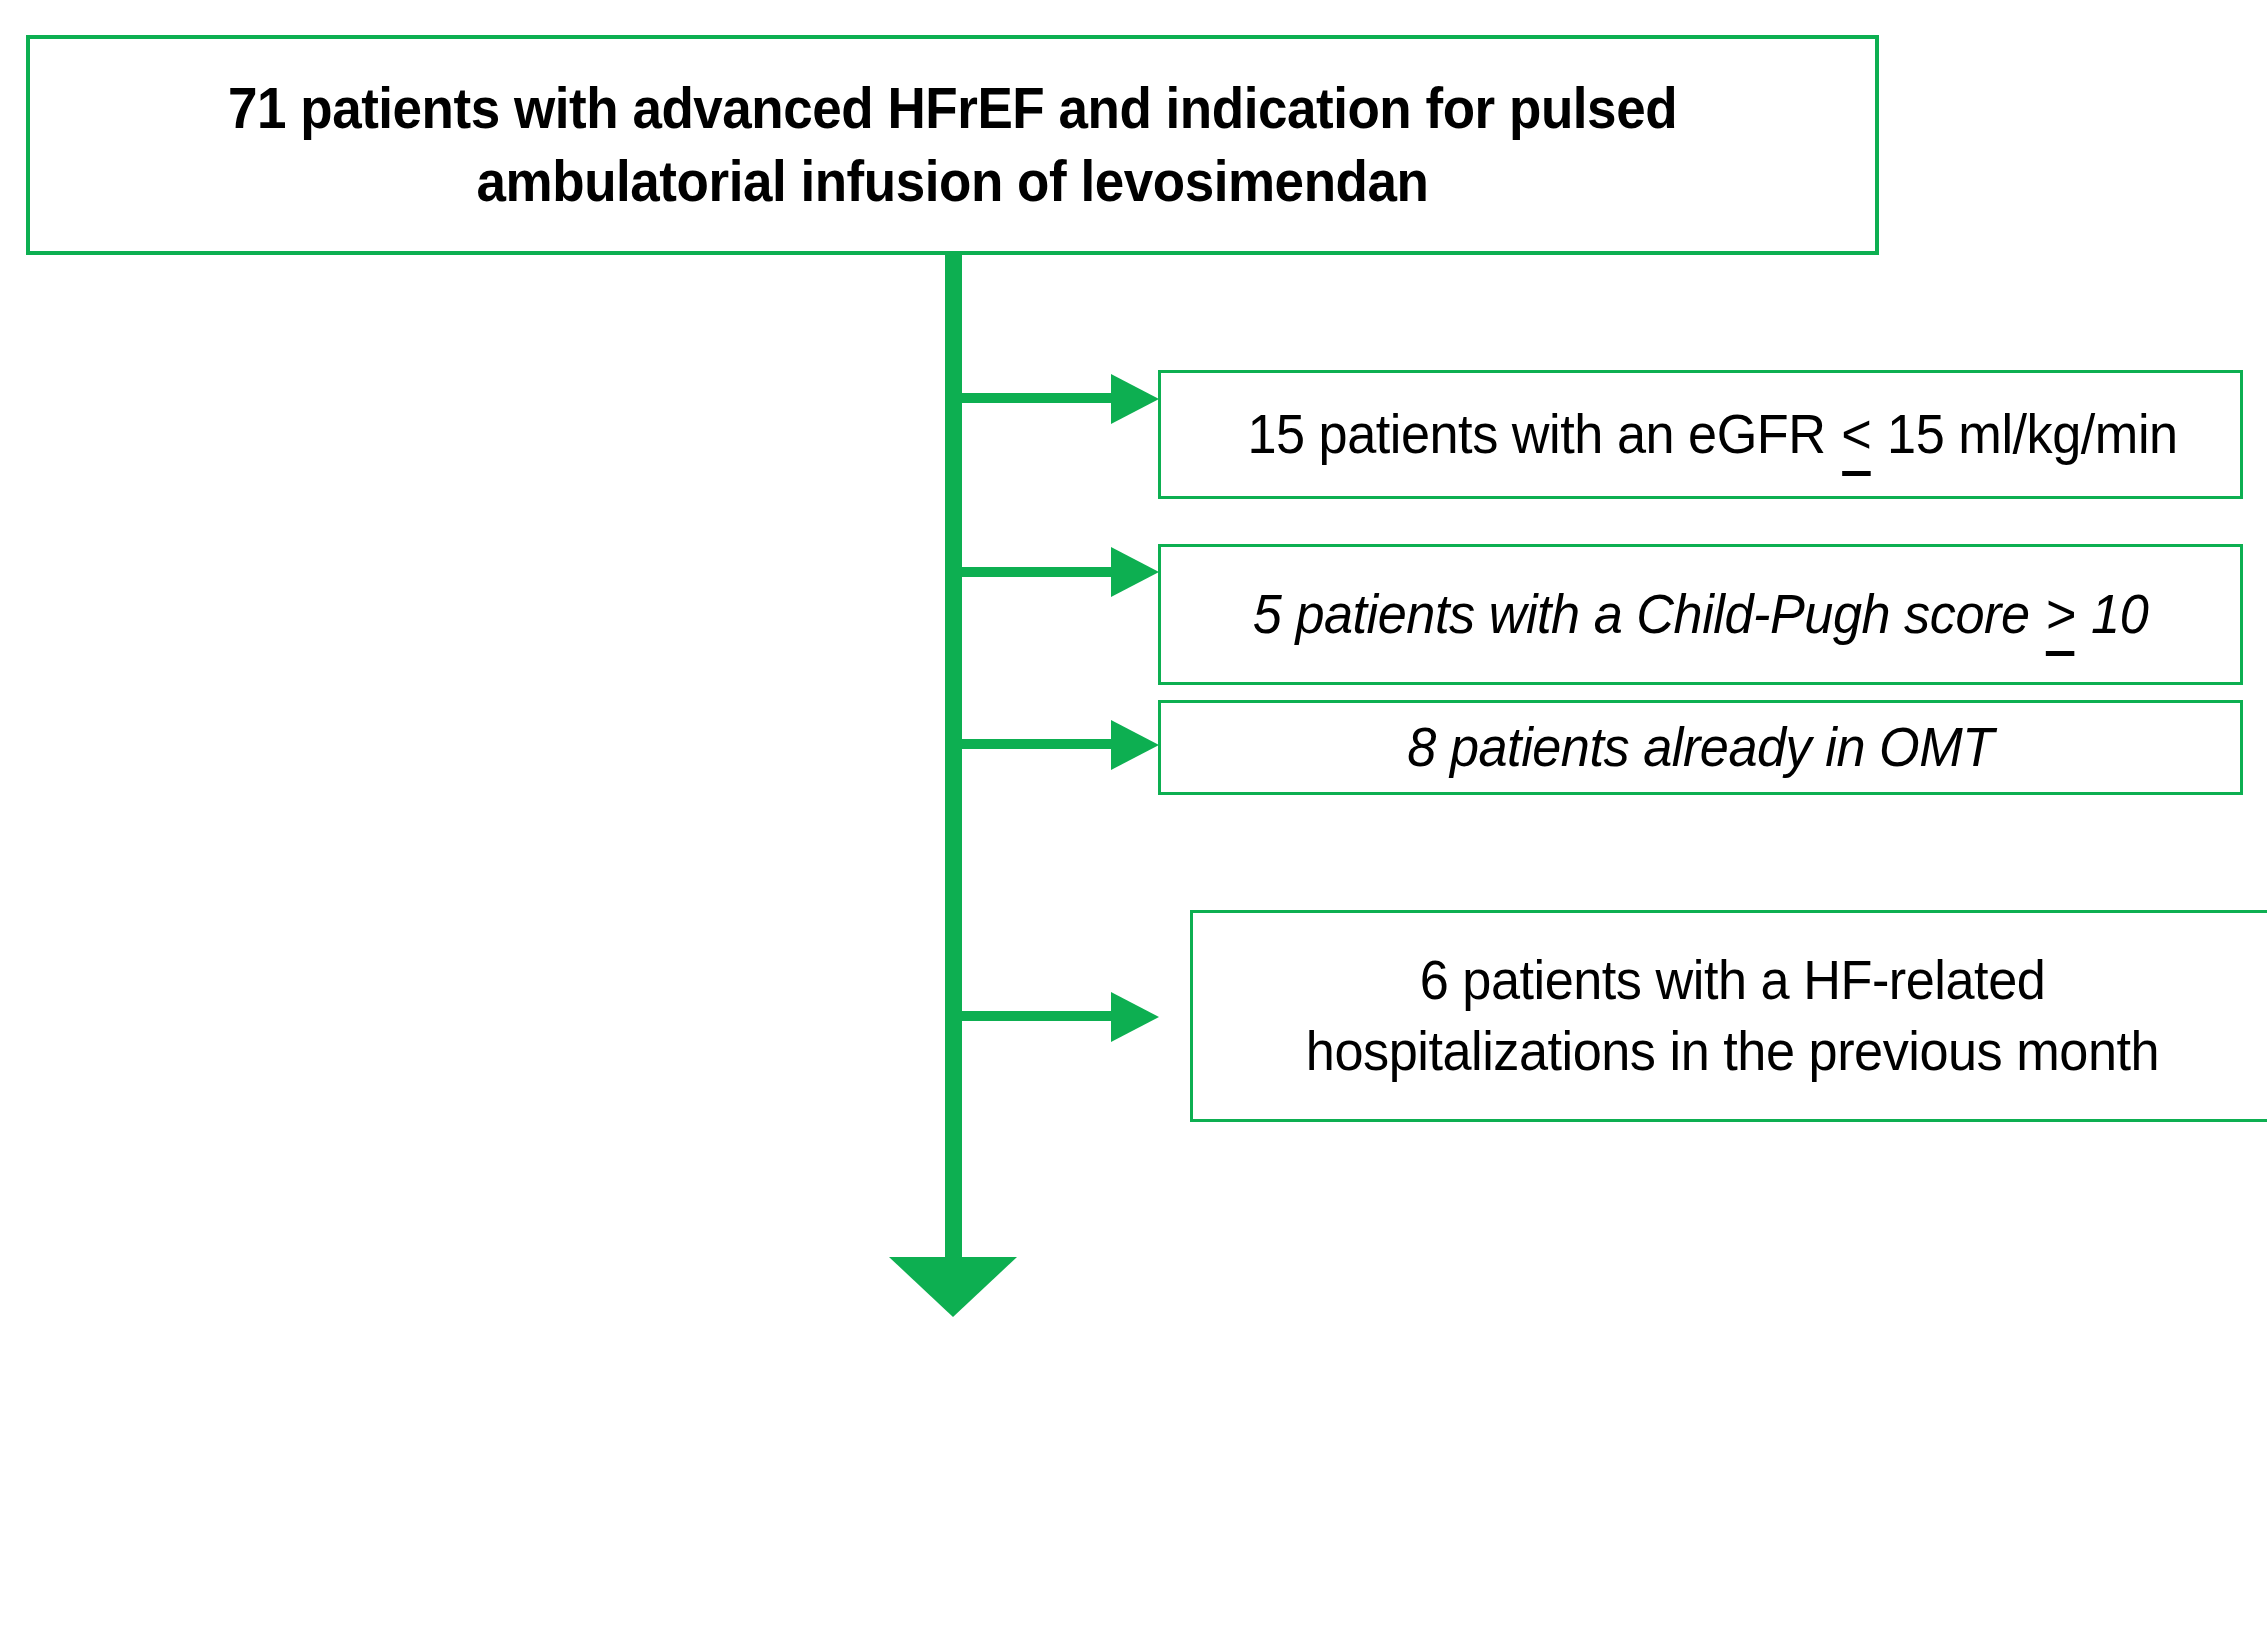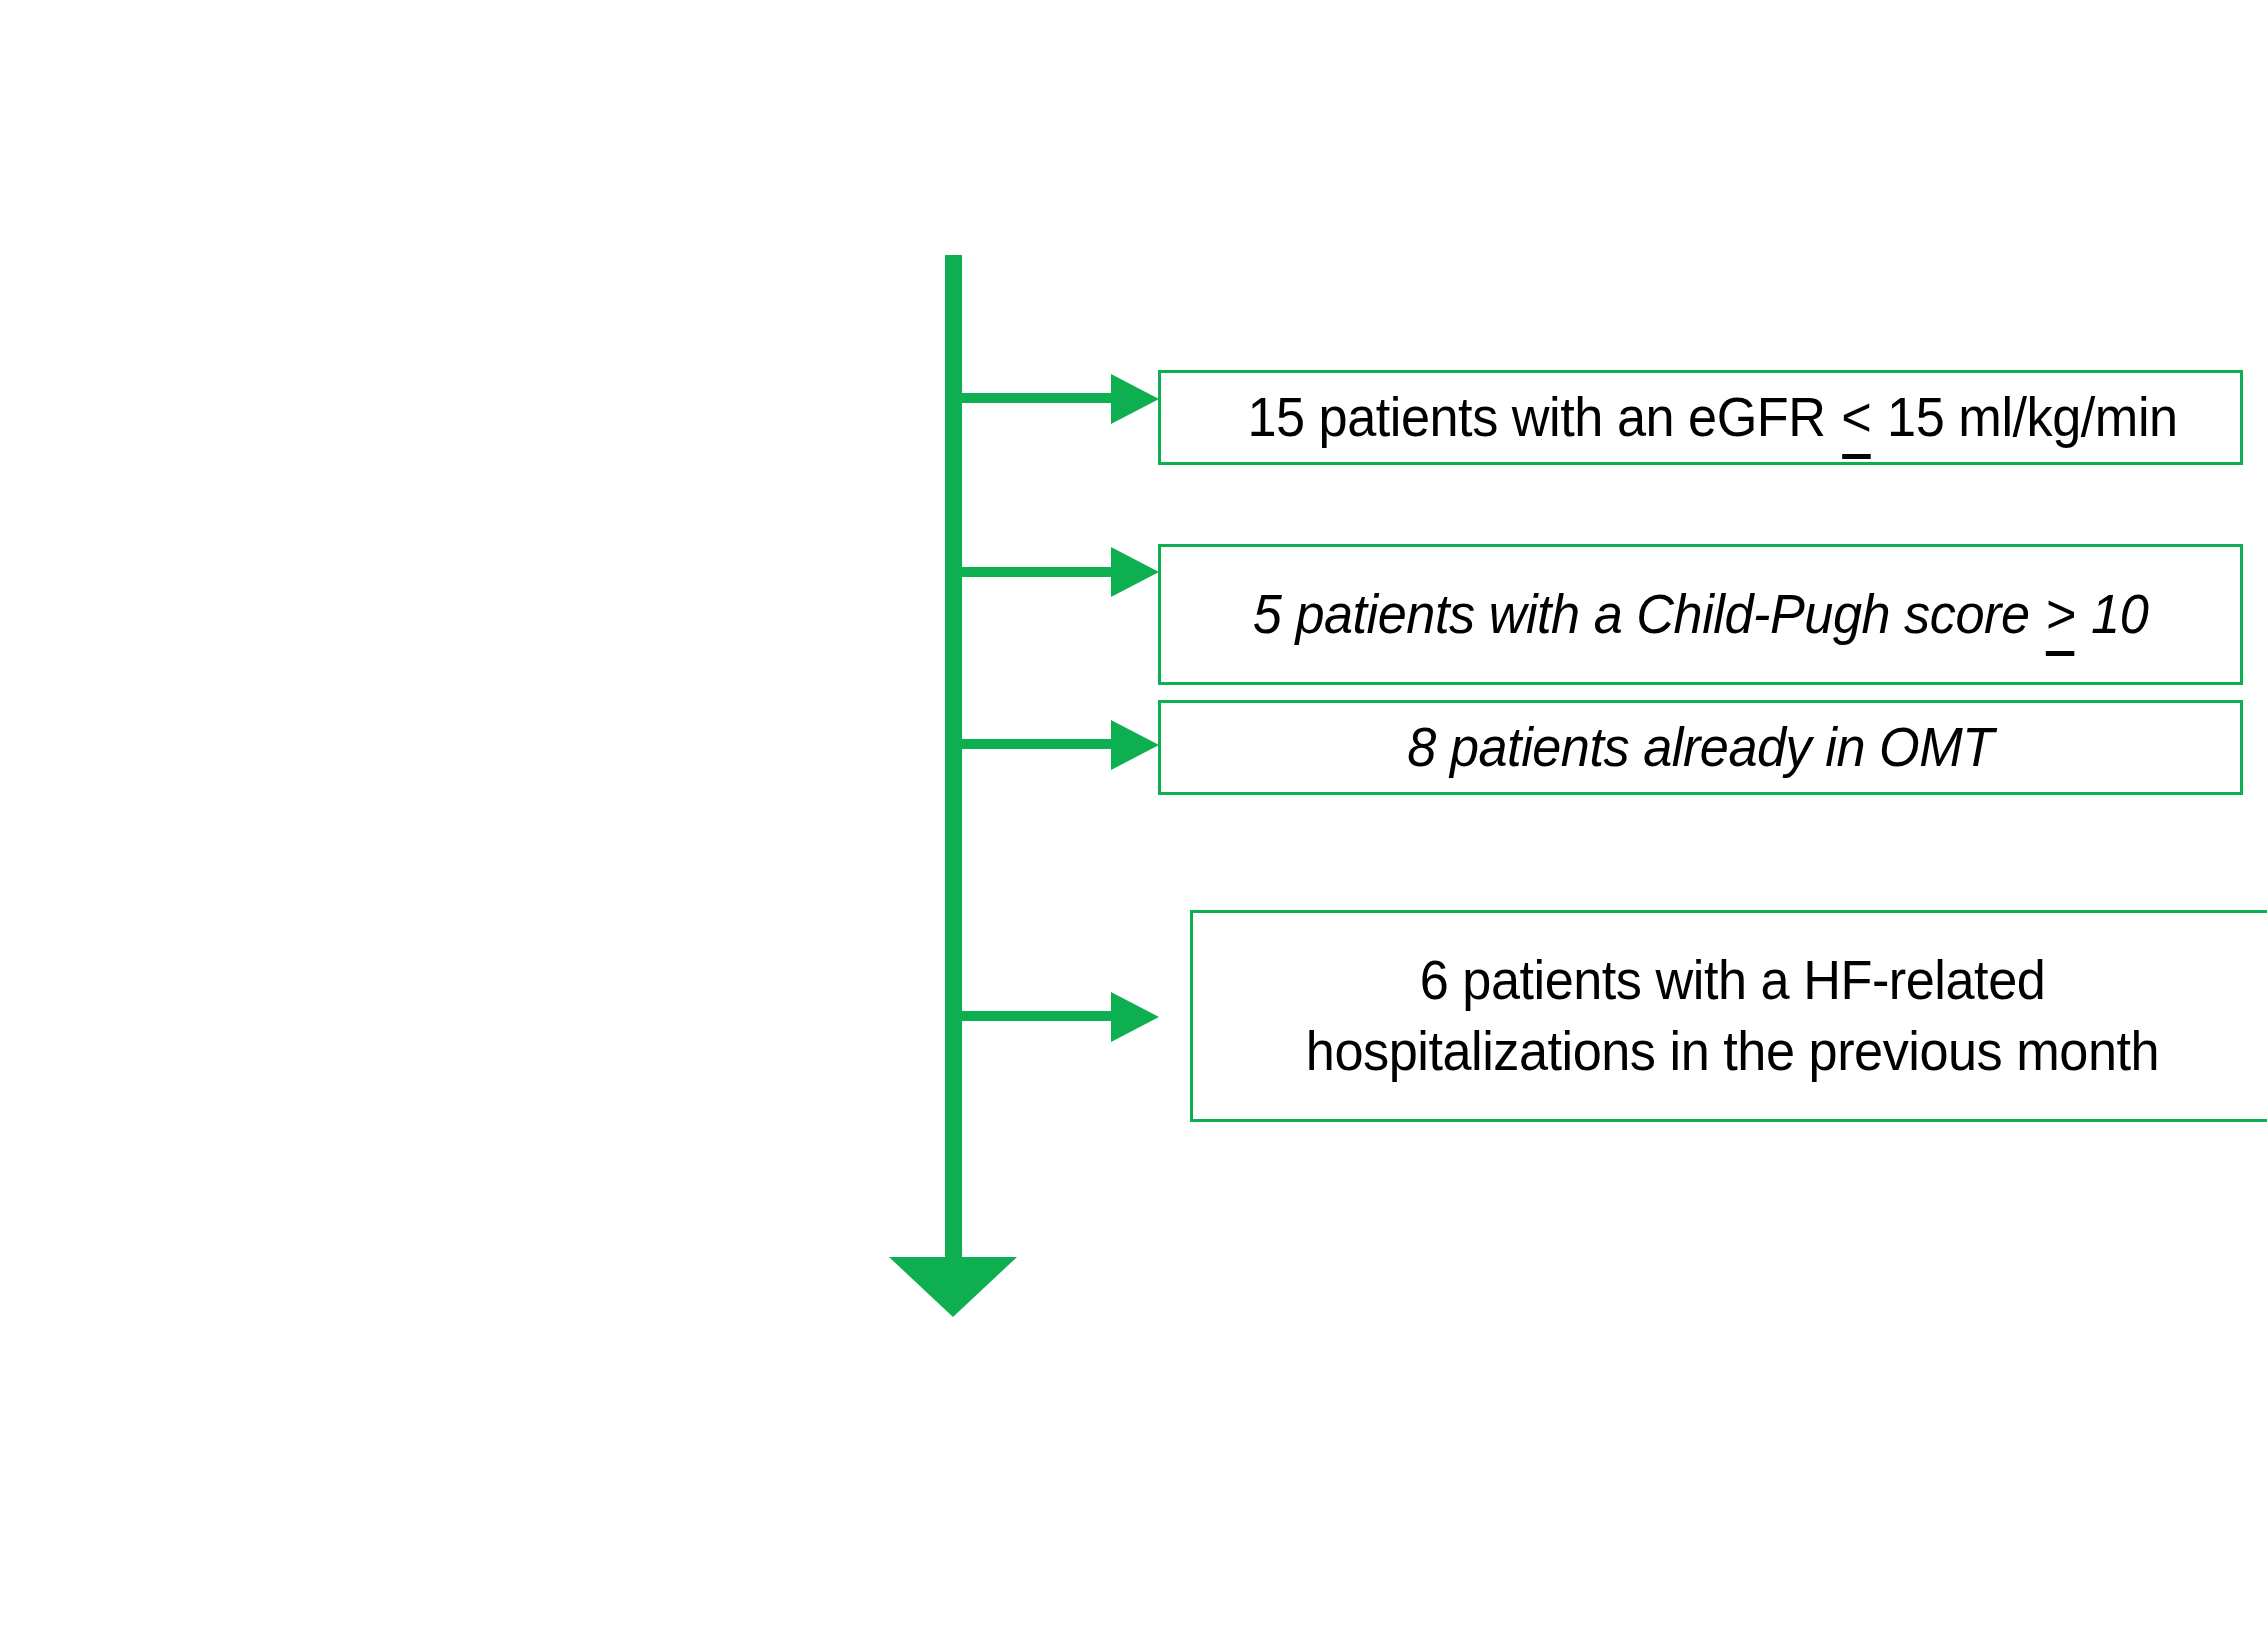--- a/index.html
+++ b/index.html
@@ -75,21 +75,21 @@
   .excl .txt {
     font-weight: 400;
     font-size: 55px;
     line-height: 1.30;
     letter-spacing: -0.5px;
     transform: scaleX(0.95);
     white-space: nowrap;
   }
   .excl.wrap .txt { white-space: normal; }
 
-  #excl-1 { top: 370px;  height: 95px; padding-left: 24px; }
+  #excl-1 { top: 370px;  height: 129px; padding-left: 24px; }
   #excl-2 { top: 544px;  height: 141px; font-style: italic; }
   #excl-3 { top: 700px;  height: 95px; font-style: italic; }
   #excl-4 { top: 910px;  height: 212px; margin-left: 32px; }
 
   
   .ul-under {
     position: relative;
     display: inline-block;
     padding: 0 1.8px;
   }
@@ -146,20 +146,23 @@
   #branch-3      { top: 739px; width: 158px; }
   #branch-3-head { left: 1111px; top: 720px; }
   #branch-4      { top: 1011px; width: 158px; }
   #branch-4-head { left: 1111px; top: 992px; }
 </style>
 </head>
 <body>
 
 <div id="canvas">
 
+  <div class="node" id="top-box">
+    <span class="txt"><span>71 patients with advanced HFrEF and indication for pulsed</span><br><span>ambulatorial infusion of levosimendan</span></span>
+  </div>
 
   <div id="trunk"></div>
   <div id="trunk-head"></div>
 
   <div class="branch" id="branch-1"></div>
   <div class="branch-head" id="branch-1-head"></div>
 
   <div class="branch" id="branch-2"></div>
   <div class="branch-head" id="branch-2-head"></div>
 

